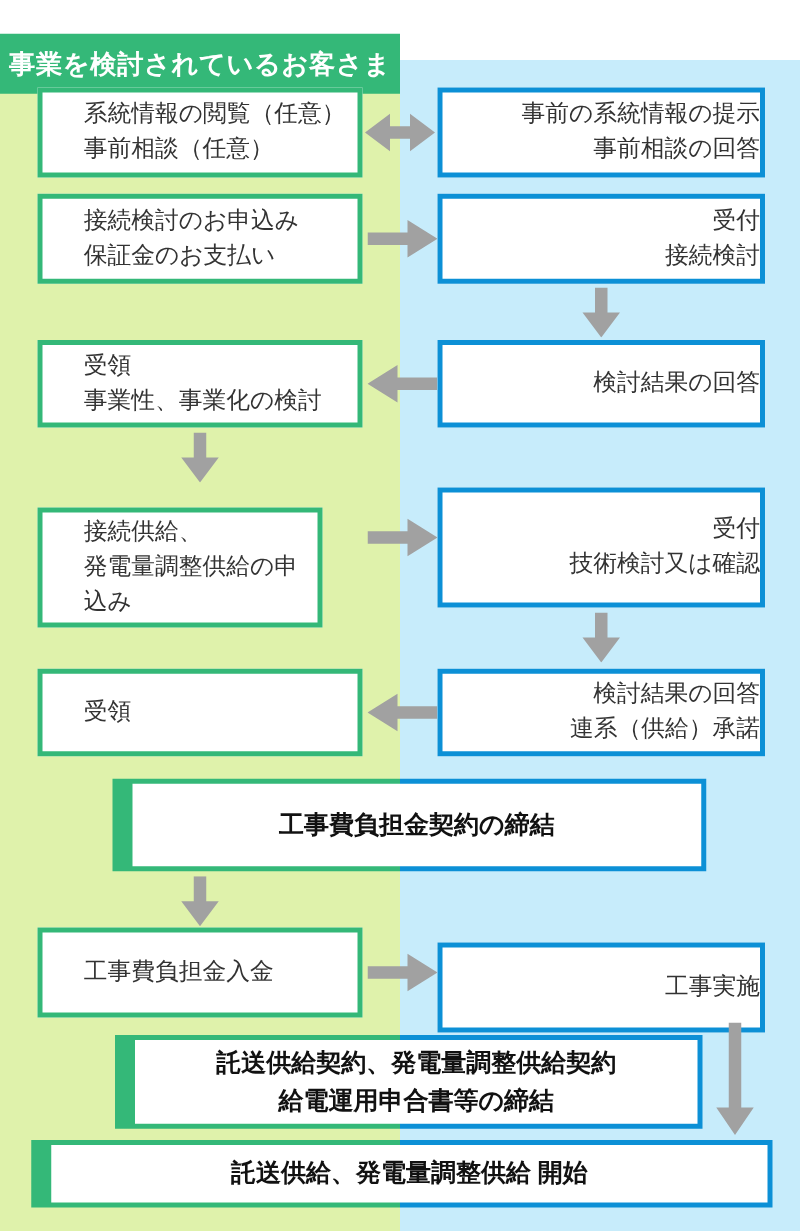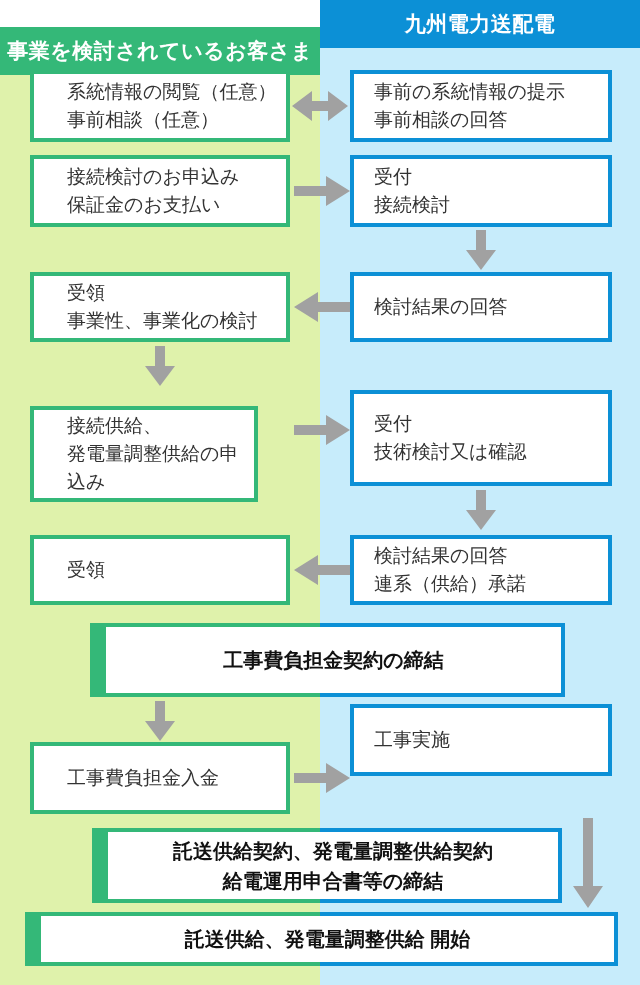--- a/index.html
+++ b/index.html
@@ -11,40 +11,39 @@
   .stage{position:relative;width:640px;height:985px;overflow:hidden;background:#fff;}
   .col-bg{position:absolute;top:48px;height:937px;width:320px;}
   .col-bg.left{left:0;background:var(--bg-green);}
   .col-bg.right{left:320px;background:var(--bg-blue);}
   .hdr{position:absolute;top:0;height:48px;width:320px;display:flex;align-items:center;justify-content:center;
        color:var(--header-text);font-weight:bold;font-size:21px;letter-spacing:.5px;}
   .hdr.left{left:0;background:var(--green);margin-top:27px;}
   .hdr.right{left:320px;background:var(--blue);}
   .box{position:absolute;background:#fff;border:4px solid var(--green);display:flex;flex-direction:column;
        justify-content:center;padding-left:33px;color:var(--box-text);font-size:19px;line-height:28px;}
-  .box.blue{border-color:var(--blue);padding-left:20px;}
+  .box.blue{border-color:var(--blue);padding-left:20px;text-align:right;}
   .wide{position:absolute;padding:4px;display:flex;}
   .wide .inner{background:#fff;flex:1;display:flex;flex-direction:column;align-items:center;justify-content:center;
        font-weight:bold;color:#111;font-size:20px;line-height:30px;text-align:center;margin-left:12px;}
   .split-a{background:linear-gradient(90deg,var(--green) 0 48.4%,var(--blue) 48.4% 100%);}
   .split-b{background:linear-gradient(90deg,var(--green) 0 48.5%,var(--blue) 48.5% 100%);}
   .split-c{background:linear-gradient(90deg,var(--green) 0 49.7%,var(--blue) 49.7% 100%);}
   svg.arr{position:absolute;display:block;}
   svg.arr path{fill:var(--arrow-gray);}
 </style>
 </head>
 <body>
 
 <div class="stage">
 
   <div class="col-bg left"></div>
   <div class="col-bg right"></div>
 
   <div class="hdr left">事業を検討されているお客さま</div>
-  <div class="hdr right">九州電力送配電</div>
 
   <div class="box" style="left:30px;top:70px;width:260px;height:72px">
     <div>系統情報の閲覧（任意）</div>
     <div>事前相談（任意）</div>
   </div>
   <svg class="arr" style="left:292px;top:88px" width="56" height="36" viewBox="0 0 56 36">
     <path d="M20,3 L0,18 L20,33 L20,23 L36,23 L36,33 L56,18 L36,3 L36,13 L20,13 Z"></path>
   </svg>
   <div class="box blue" style="left:350px;top:70px;width:262px;height:72px">
     <div>事前の系統情報の提示</div>
@@ -114,21 +113,21 @@
   <svg class="arr" style="left:142px;top:701px" width="36" height="40" viewBox="0 0 36 40">
     <path d="M13,0 L13,20 L3,20 L18,40 L33,20 L23,20 L23,0 Z"></path>
   </svg>
 
   <div class="box" style="left:30px;top:742px;width:260px;height:72px">
     <div>工事費負担金入金</div>
   </div>
   <svg class="arr" style="left:294px;top:760px" width="56" height="36" viewBox="0 0 56 36">
     <path d="M0,13 L32,13 L32,3 L56,18 L32,33 L32,23 L0,23 Z"></path>
   </svg>
-  <div class="box blue" style="left:350px;top:704px;width:262px;height:72px">
+  <div class="box blue" style="left:350px;top:754px;width:262px;height:72px">
     <div>工事実施</div>
   </div>
   <svg class="arr" style="left:570px;top:818px" width="36" height="90" viewBox="0 0 36 90">
     <path d="M13,0 L13,68 L3,68 L18,90 L33,68 L23,68 L23,0 Z"></path>
   </svg>
 
   <div class="wide split-b" style="left:92px;top:828px;width:470px;height:75px">
     <div class="inner">
       <div>託送供給契約、発電量調整供給契約</div>
       <div>給電運用申合書等の締結</div>

